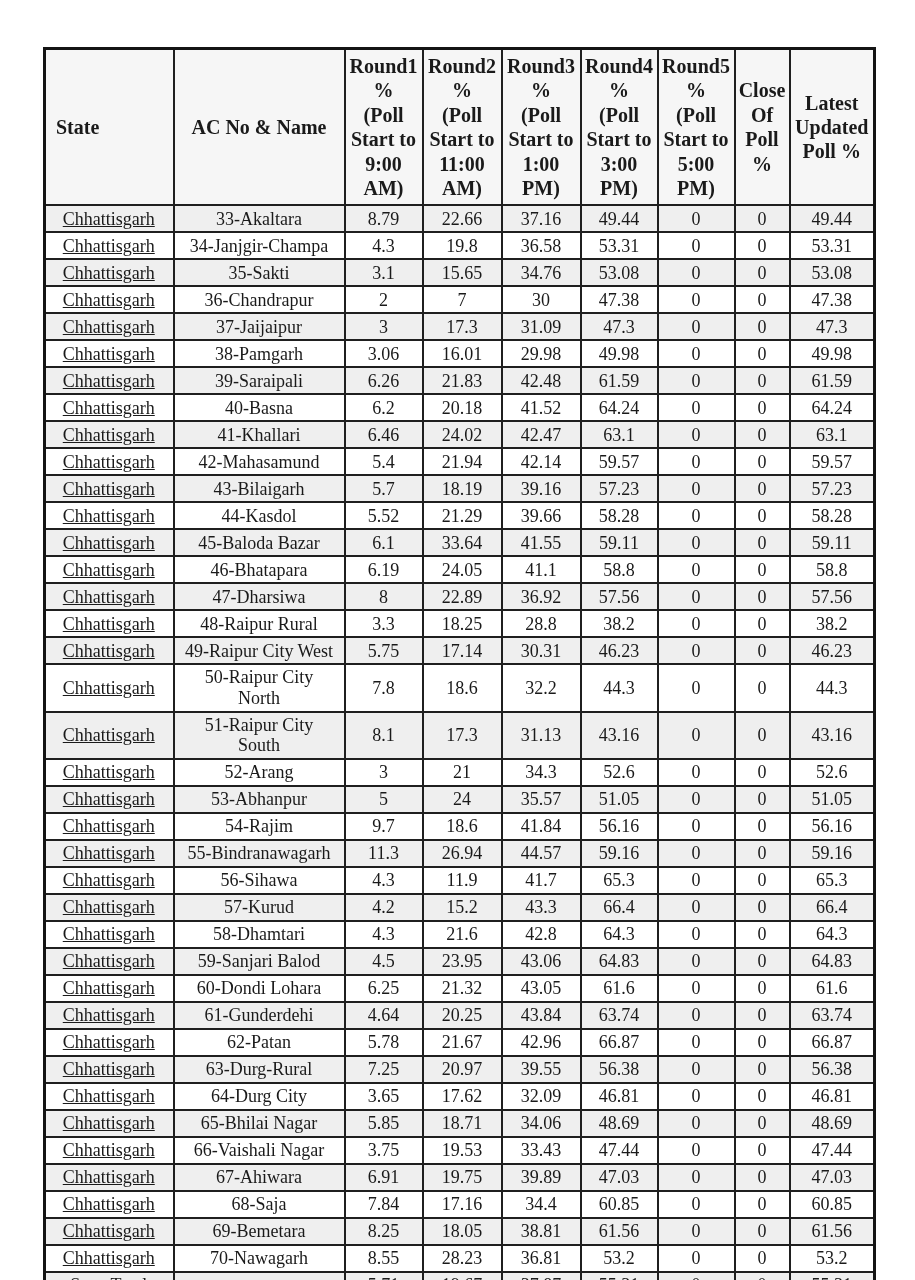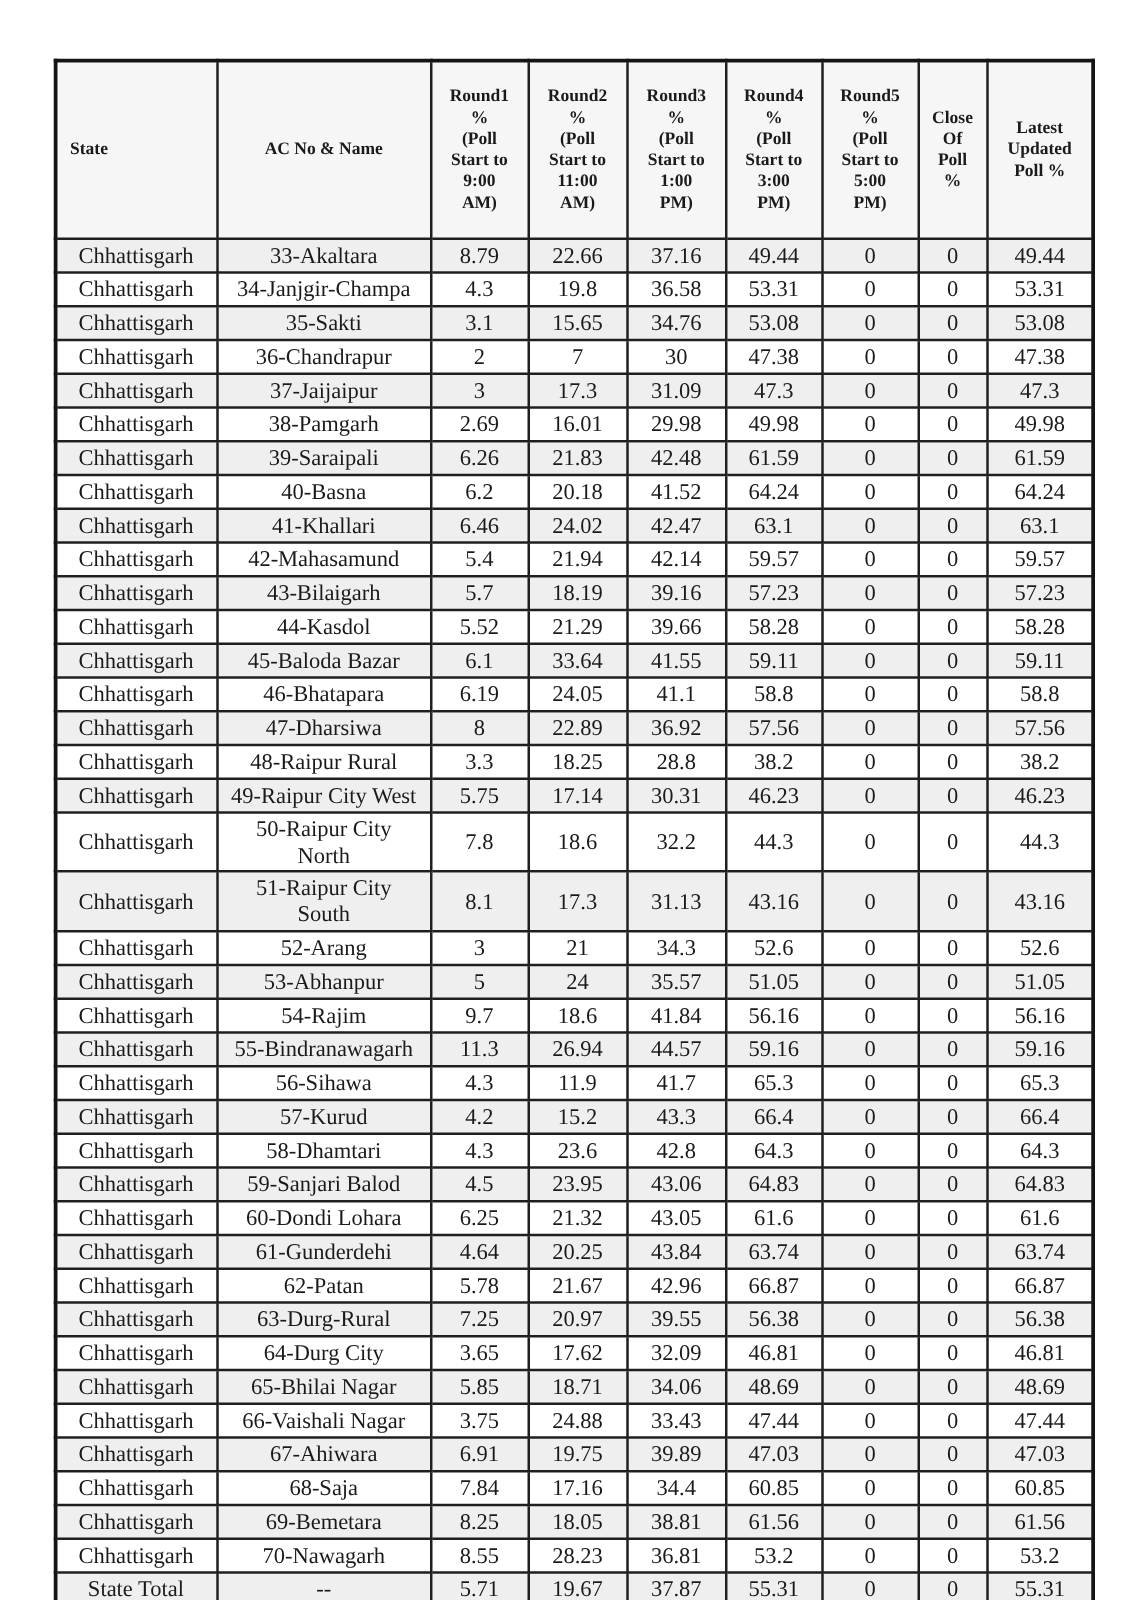--- a/index.html
+++ b/index.html
@@ -24,40 +24,41 @@
   }
   th, td {
     border: 2px solid #1f1f1f;
     vertical-align: middle;
     white-space: pre-line;
     overflow: hidden;
   }
   thead th {
     background: #f6f6f6;
     font-weight: bold;
-    font-size: 14px;
+    font-size: 20px;
     line-height: 1.22;
     text-align: center;
     padding: 4px 2px;
     height: 132px;
   }
   thead th.state-col {
     text-align: left;
     padding-left: 10px;
   }
   tbody td {
     font-size: 18px;
     line-height: 1.15;
     text-align: center;
     padding: 2px 3px;
     height: 21px;
   }
   tbody td.state-cell {
     padding-left: 0;
     padding-right: 1px;
+    text-decoration: underline;
   }
   tbody tr:nth-child(odd)  { background: #efefef; }
   tbody tr:nth-child(even) { background: #ffffff; }
 </style>
 </head>
 <body>
 
 <div class="table-wrap">
   <table>
     <colgroup>
@@ -166,21 +167,21 @@
           <td>17.3</td>
           <td>31.09</td>
           <td>47.3</td>
           <td>0</td>
           <td>0</td>
           <td>47.3</td>
         </tr>
         <tr>
           <td class="state-cell">Chhattisgarh</td>
           <td>38-Pamgarh</td>
-          <td>2.69</td>
+          <td>3.06</td>
           <td>16.01</td>
           <td>29.98</td>
           <td>49.98</td>
           <td>0</td>
           <td>0</td>
           <td>49.98</td>
         </tr>
         <tr>
           <td class="state-cell">Chhattisgarh</td>
           <td>39-Saraipali</td>
@@ -389,21 +390,21 @@
           <td>43.3</td>
           <td>66.4</td>
           <td>0</td>
           <td>0</td>
           <td>66.4</td>
         </tr>
         <tr>
           <td class="state-cell">Chhattisgarh</td>
           <td>58-Dhamtari</td>
           <td>4.3</td>
-          <td>23.6</td>
+          <td>21.6</td>
           <td>42.8</td>
           <td>64.3</td>
           <td>0</td>
           <td>0</td>
           <td>64.3</td>
         </tr>
         <tr>
           <td class="state-cell">Chhattisgarh</td>
           <td>59-Sanjari Balod</td>
           <td>4.5</td>
@@ -477,21 +478,21 @@
           <td>34.06</td>
           <td>48.69</td>
           <td>0</td>
           <td>0</td>
           <td>48.69</td>
         </tr>
         <tr>
           <td class="state-cell">Chhattisgarh</td>
           <td>66-Vaishali Nagar</td>
           <td>3.75</td>
-          <td>24.88</td>
+          <td>19.53</td>
           <td>33.43</td>
           <td>47.44</td>
           <td>0</td>
           <td>0</td>
           <td>47.44</td>
         </tr>
         <tr>
           <td class="state-cell">Chhattisgarh</td>
           <td>67-Ahiwara</td>
           <td>6.91</td>

